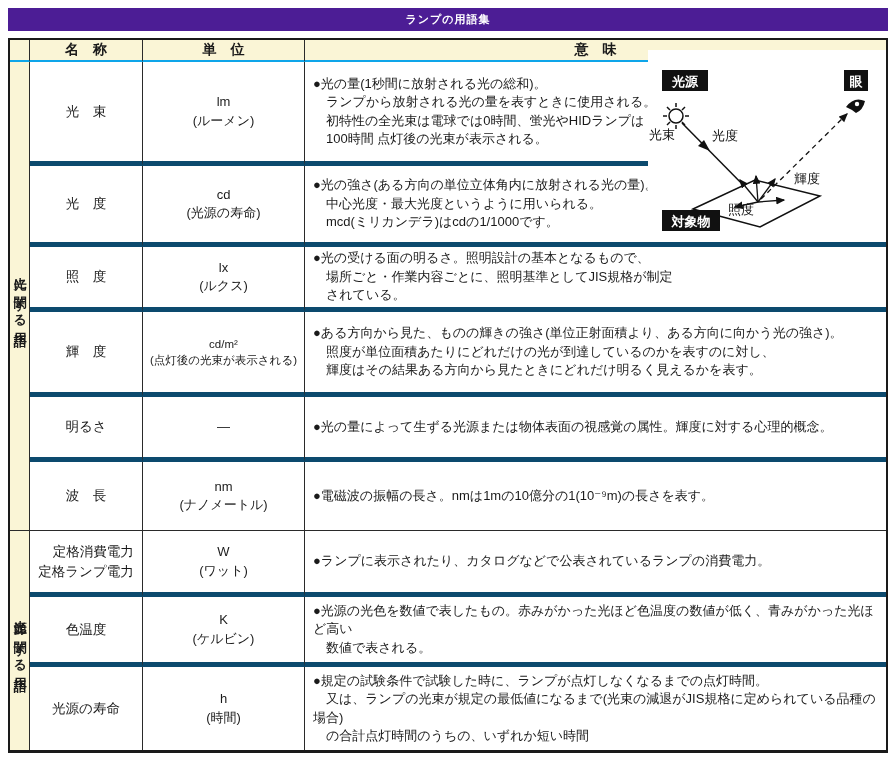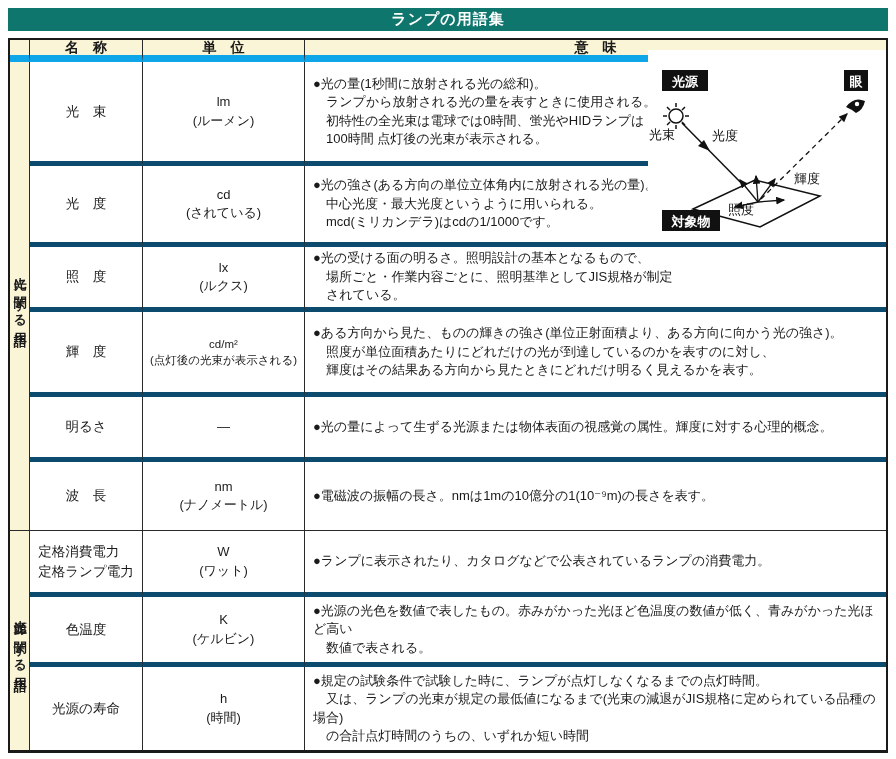--- a/index.html
+++ b/index.html
@@ -1,47 +1,47 @@
 <!DOCTYPE html>
 <html><head>
 <meta charset="utf-8">
 <style>
   * { box-sizing: border-box; margin: 0; padding: 0; }
   html,body { width: 896px; height: 759px; background: #fff;
     font-family: "Liberation Sans", "DejaVu Sans", sans-serif; color: #1a1a1a; }
   .page { position: relative; width: 896px; height: 759px; }
 
   .title-bar { position: absolute; left: 8px; top: 8px; width: 880px; height: 23px;
-    background: #0f766e; color: #fff; font-size: 15px; font-weight: bold;
+    background: #4c1d95; color: #fff; font-size: 11px; font-weight: bold;
     display: flex; align-items: center; justify-content: center; letter-spacing: 1px; }
 
   .table-wrap { position: absolute; left: 8px; top: 38px; width: 880px;
     border: 2px solid #1a1a1a; border-bottom-width: 3px; background: #fff; }
 
   .grid { display: grid;
     grid-template-columns: 20px 113px 162px 1fr;
     grid-template-rows: 22px 104px 81px 65px 85px 65px 69px 66px 70px 83px; }
 
   .cell { border-right: 1px solid #2a2a2a; border-bottom: 5px solid #0c4a6e;
     display: flex; align-items: center; justify-content: center;
     font-size: 13.5px; line-height: 1.42; }
   .c-last { border-right: none; }
   .r-dark { border-bottom: 1px solid #2a2a2a; }
   .r-none { border-bottom: none; }
 
   .hcell { background: #faf5d6; font-weight: bold; font-size: 14px;
-    border-bottom: 7px solid #0ea5e9; }
+    border-bottom: 2px solid #0ea5e9; }
 
   .cat { background: #faf5d6; font-weight: bold; font-size: 13px;
     writing-mode: vertical-rl; text-orientation: upright; letter-spacing: 2px;
     justify-content: center; }
   .cat-a { grid-row: 2 / 8; grid-column: 1; border-bottom: 1px solid #2a2a2a; }
   .cat-b { grid-row: 8 / 11; grid-column: 1; border-bottom: none; }
 
-  .name { white-space: pre-line; text-align: left; }
+  .name { white-space: pre-line; text-align: right; }
   .unit { white-space: pre-line; text-align: center; font-size: 13px; }
   .unit-long { font-size: 11.5px; }
   .meaning { justify-content: flex-start; padding: 4px 6px 4px 8px; }
   .meaning > div { white-space: pre-wrap; font-size: 13px; }
 
   .diagram { position: absolute; left: 638px; top: 10px; width: 238px; height: 192px;
     background: #fff; z-index: 2; }
   .diagram svg text { font-family: "Liberation Sans", "DejaVu Sans", sans-serif; }
 </style>
 </head>
@@ -67,21 +67,21 @@
 (ルーメン)</div>
       <div class="cell meaning c-last">
           <div>●光の量(1秒間に放射される光の総和)。
 　ランプから放射される光の量を表すときに使用される。
 　初特性の全光束は電球では0時間、蛍光やHIDランプは
 　100時間 点灯後の光束が表示される。</div>
         </div>
 
       <div class="cell name">光　度</div>
       <div class="cell unit">cd
-(されている)</div>
+(光源の寿命)</div>
       <div class="cell meaning c-last">
           <div>●光の強さ(ある方向の単位立体角内に放射される光の量)。
 　中心光度・最大光度というように用いられる。
 　mcd(ミリカンデラ)はcdの1/1000です。</div>
         </div>
 
       <div class="cell name">照　度</div>
       <div class="cell unit">lx
 (ルクス)</div>
       <div class="cell meaning c-last">

